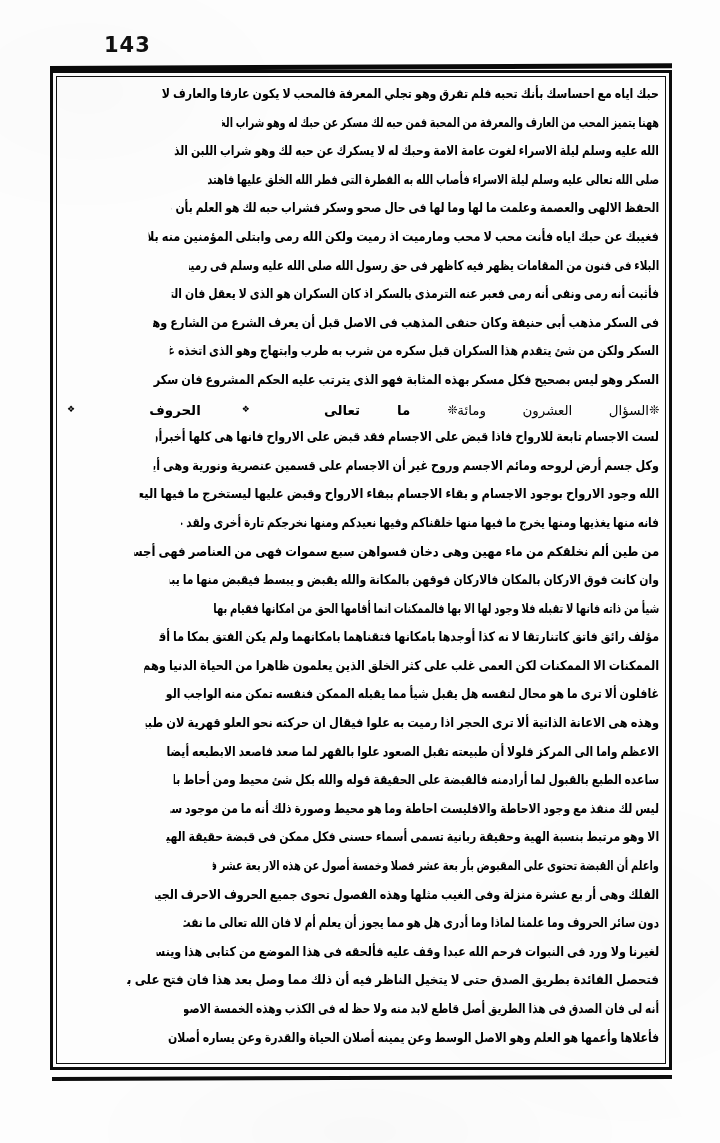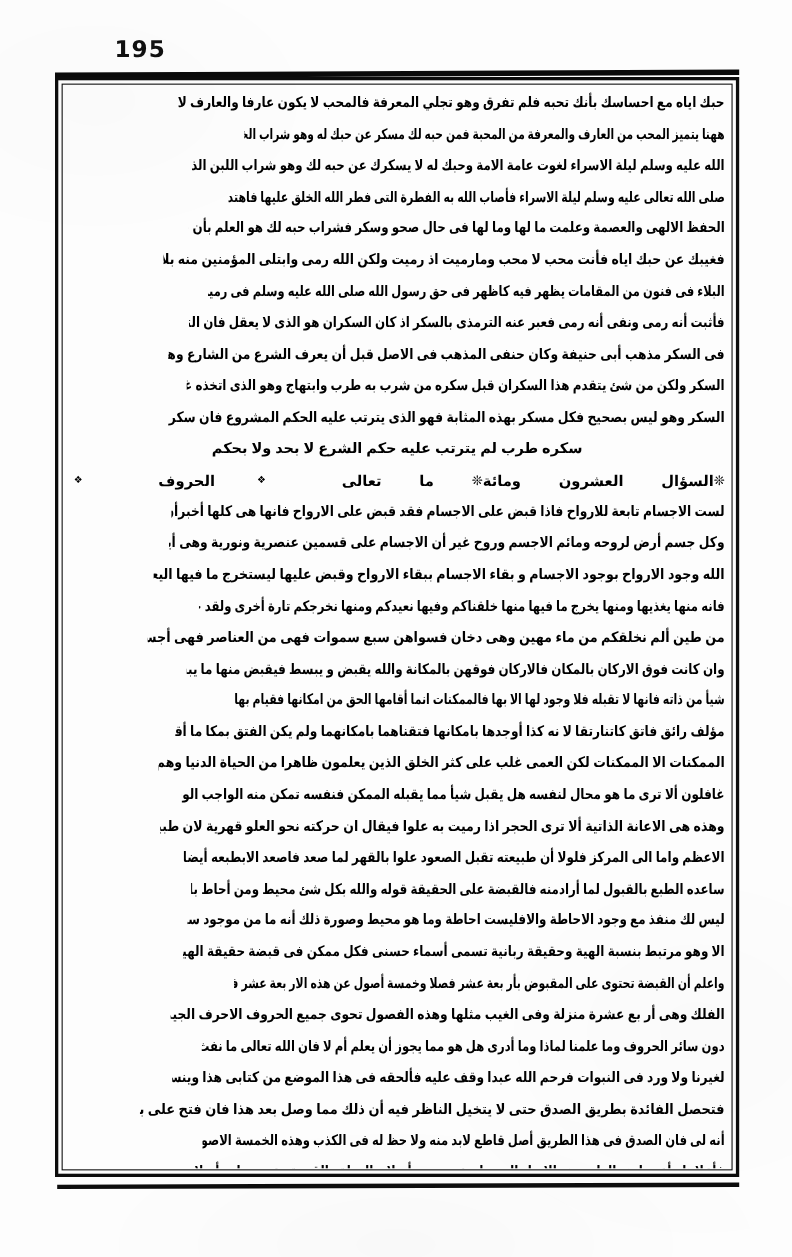--- a/index.html
+++ b/index.html
@@ -136,21 +136,21 @@
     text-align: center;
     font-weight: 700;
     font-size: 13.4px;
     color: #060606;
   }
   .heading-line .ornament {
     font-size: 12px;
     vertical-align: 1px;
   }
   .heading-line .q-title {
-    font-weight: 700;
+    font-weight: 400;
   }
   .heading-line .q-body {
     font-weight: 600;
   }
   .heading-line .sep-diamond {
     font-size: 9px;
     vertical-align: 3px;
     padding: 0 4px;
   }
 
@@ -159,21 +159,21 @@
     filter: contrast(1.12) saturate(0);
   }
 </style>
 </head>
 <body>
 
 <div class="page-sheet">
 
   <div class="scan-noise"></div>
 
-  <div class="folio">195</div>
+  <div class="folio">143</div>
 
   <div class="frame-top-heavy"></div>
 
   <div class="text-frame">
     <div class="text-frame-inner"></div>
   </div>
 
   <div class="frame-bottom-heavy"></div>
 
   <div class="text-column ink">
@@ -182,21 +182,20 @@
     <div class="body-line" style="transform: scaleX(0.7331); transform-origin: right center;">ههنا يتميز المحب من العارف والمعرفة من المحبة فمن حبه لك مسكر عن حبك له وهو شراب الخمر الذى لو شر به رسول الله صلى</div>
     <div class="body-line" style="transform: scaleX(0.8131); transform-origin: right center;">الله عليه وسلم ليلة الاسراء لغوت عامة الامة وحبك له لا يسكرك عن حبه لك وهو شراب اللبن الذى شرب به رسول الله</div>
     <div class="body-line" style="transform: scaleX(0.7573); transform-origin: right center;">صلى الله تعالى عليه وسلم ليلة الاسراء فأصاب الله به الفطرة التى فطر الله الخلق عليها فاهتدت أمته فى ذوقها وشربها وهو</div>
     <div class="body-line" style="transform: scaleX(0.8176); transform-origin: right center;">الحفظ الالهى والعصمة وعلمت ما لها وما لها فى حال صحو وسكر فشراب حبه لك هو العلم بأن حبك اياه من حبه اياك</div>
     <div class="body-line" style="transform: scaleX(0.8563); transform-origin: right center;">فغيبك عن حبك اياه فأنت محب لا محب ومارميت اذ رميت ولكن الله رمى وابتلى المؤمنين منه بلاء حسنا مثل هذا</div>
     <div class="body-line" style="transform: scaleX(0.7884); transform-origin: right center;">البلاء فى فنون من المقامات يظهر فيه كاظهر فى حق رسول الله صلى الله عليه وسلم فى رميه التراب فى وجوه الاعداء</div>
     <div class="body-line" style="transform: scaleX(0.8176); transform-origin: right center;">فأثبت أنه رمى ونفى أنه رمى فعبر عنه الترمذى بالسكر اذ كان السكران هو الذى لا يعقل فان الترمذى كان مذهبه فى</div>
     <div class="body-line" style="transform: scaleX(0.849); transform-origin: right center;">فى السكر مذهب أبى حنيفة وكان حنفى المذهب فى الاصل قبل أن يعرف الشرع من الشارع وهو الصحيح فى حد</div>
     <div class="body-line" style="transform: scaleX(0.8209); transform-origin: right center;">السكر ولكن من شئ يتقدم هذا السكران قبل سكره من شرب به طرب وابتهاج وهو الذى اتخذه غير أبى حنيفة فى حد</div>
     <div class="body-line" style="transform: scaleX(0.8514); transform-origin: right center;">السكر وهو ليس بصحيح فكل مسكر بهذه المثابة فهو الذى يترتب عليه الحكم المشروع فان سكر من شئ لا يتقدم</div>
-    <div class="body-line line-center-end" style="transform: scaleX(1); transform-origin: right center;">سكره طرب لم يترتب عليه حكم الشرع لا بحد ولا بحكم</div>
 
     <div class="heading-line">
       <span class="ornament">❊</span><span class="q-title">السؤال العشرون ومائة</span><span class="ornament">❊</span>
       <span class="q-body">ما تعالى</span>
       <span class="sep-diamond">❖</span>
       <span class="q-body">الحروف</span>
       <span class="sep-diamond">❖</span>
     </div>
 
     <div class="body-line" style="transform: scaleX(0.8442); transform-origin: right center;">لست الاجسام تابعة للارواح فاذا قبض على الاجسام فقد قبض على الارواح فانها هى كلها أخبرأن الكل فى قبضته</div>

